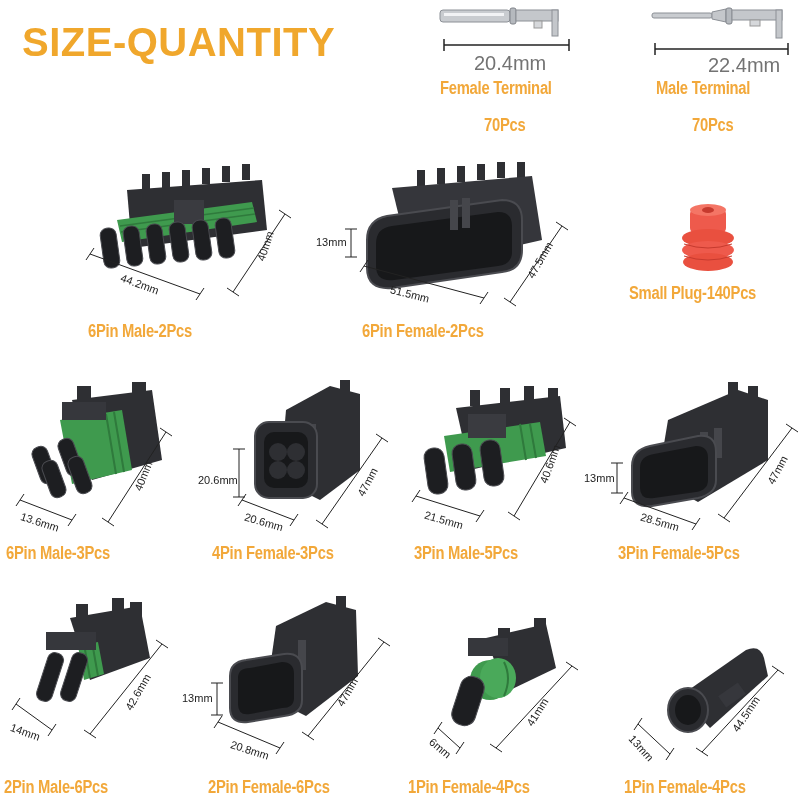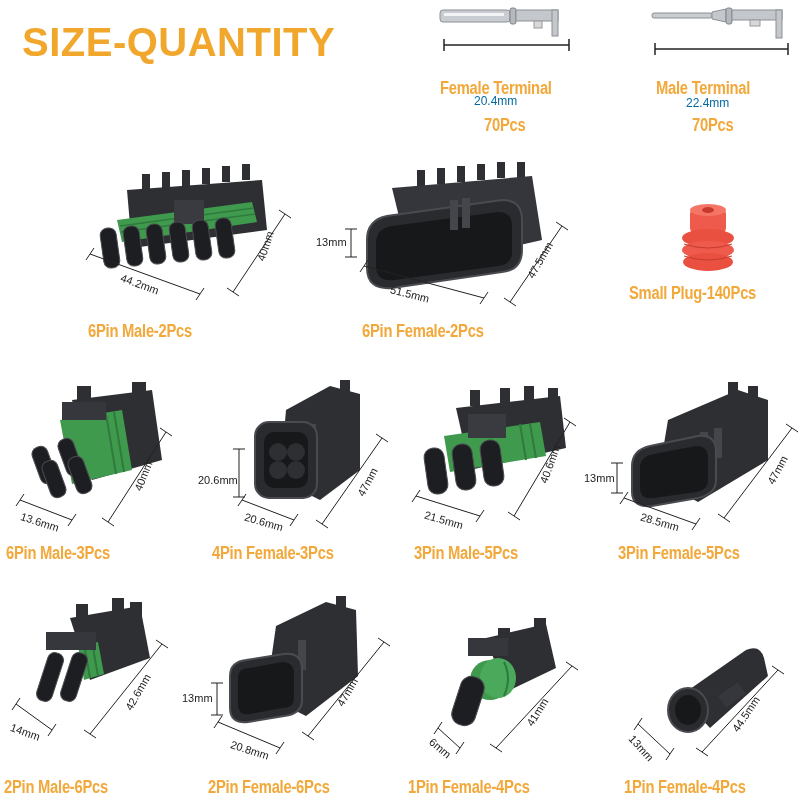--- a/index.html
+++ b/index.html
@@ -8,21 +8,21 @@
   .title {
     left: 22px; top: 22px; font-family: "Liberation Sans", sans-serif; font-weight: 700;
     font-size: 40px; color: #f0a72c; letter-spacing: 0.5px; line-height: 1;
   }
   .label {
     font-family: "Liberation Sans Narrow", "Liberation Sans", sans-serif; font-weight: 700;
     color: #f2a83a; font-size: 18px; line-height: 1; white-space: nowrap;
     transform: scaleX(0.82); transform-origin: left center; letter-spacing: -0.3px;
   }
   .dim { font-family: "Liberation Sans", sans-serif; font-size: 11px; color: #222; white-space: nowrap; }
-  .dim-lg { font-size: 12px; color: #0369a1; margin-top: 42px; }
+  .dim-lg { font-size: 20px; color: #737373; }
   svg { position: absolute; overflow: visible; }
 </style>
 </head>
 <body>
 
 <div class="abs title">SIZE-QUANTITY</div>
 
 <div>
   <svg style="left:440px;top:4px" width="140" height="36">
     <rect x="0" y="6" width="70" height="12" rx="3" fill="#c9ccd0" stroke="#8c9096"></rect>
@@ -49,21 +49,21 @@
     <rect x="74" y="4" width="6" height="16" rx="2" fill="#b5b9be" stroke="#80848a"></rect>
     <rect x="80" y="6" width="50" height="10" fill="#c4c7cb" stroke="#8c9096"></rect>
     <rect x="98" y="16" width="10" height="6" fill="#d6d8db" stroke="#999"></rect>
     <rect x="124" y="6" width="6" height="28" fill="#c4c7cb" stroke="#8c9096"></rect>
   </svg>
   <svg style="left:654px;top:42px" width="136" height="14">
     <line x1="1" y1="7" x2="134" y2="7" stroke="#222" stroke-width="1.5"></line>
     <line x1="1" y1="1" x2="1" y2="13" stroke="#222" stroke-width="1.5"></line>
     <line x1="134" y1="1" x2="134" y2="13" stroke="#222" stroke-width="1.5"></line>
   </svg>
-  <div class="abs dim dim-lg" style="left:686px;top:54px">22.4mm</div>
+  <div class="abs dim dim-lg" style="left:708px;top:54px">22.4mm</div>
   <div class="abs label" style="left:656px;top:79px">Male Terminal</div>
   <div class="abs label" style="left:692px;top:116px">70Pcs</div>
 </div>
 
 <div>
   <svg style="left:92px;top:160px" width="190" height="120">
     <path d="M35 30 L170 20 L175 70 L40 88 Z" fill="#2e2f33"></path>
     <g fill="#2e2f33">
       <rect x="50" y="14" width="8" height="16"></rect>
         <rect x="70" y="12" width="8" height="16"></rect>

